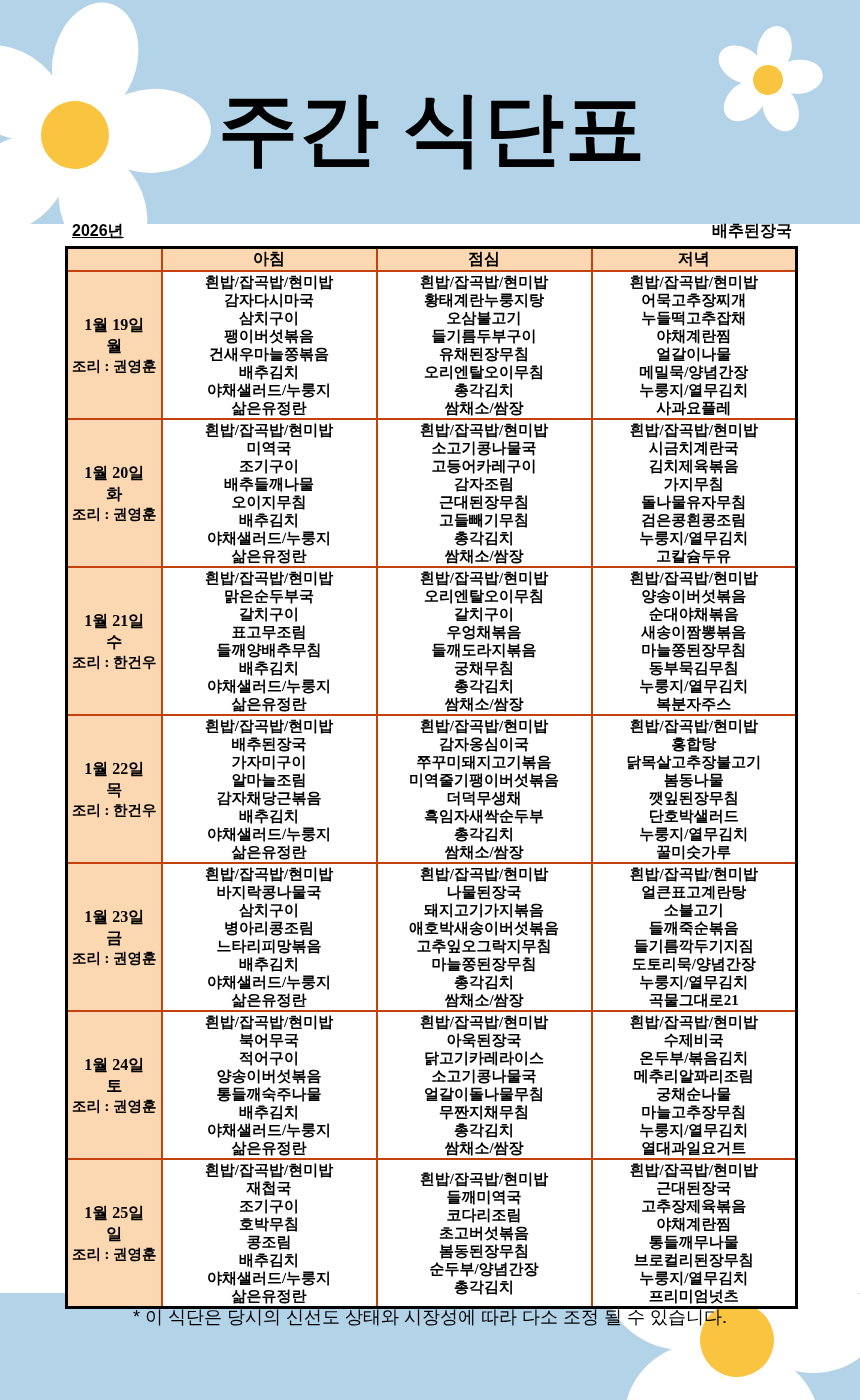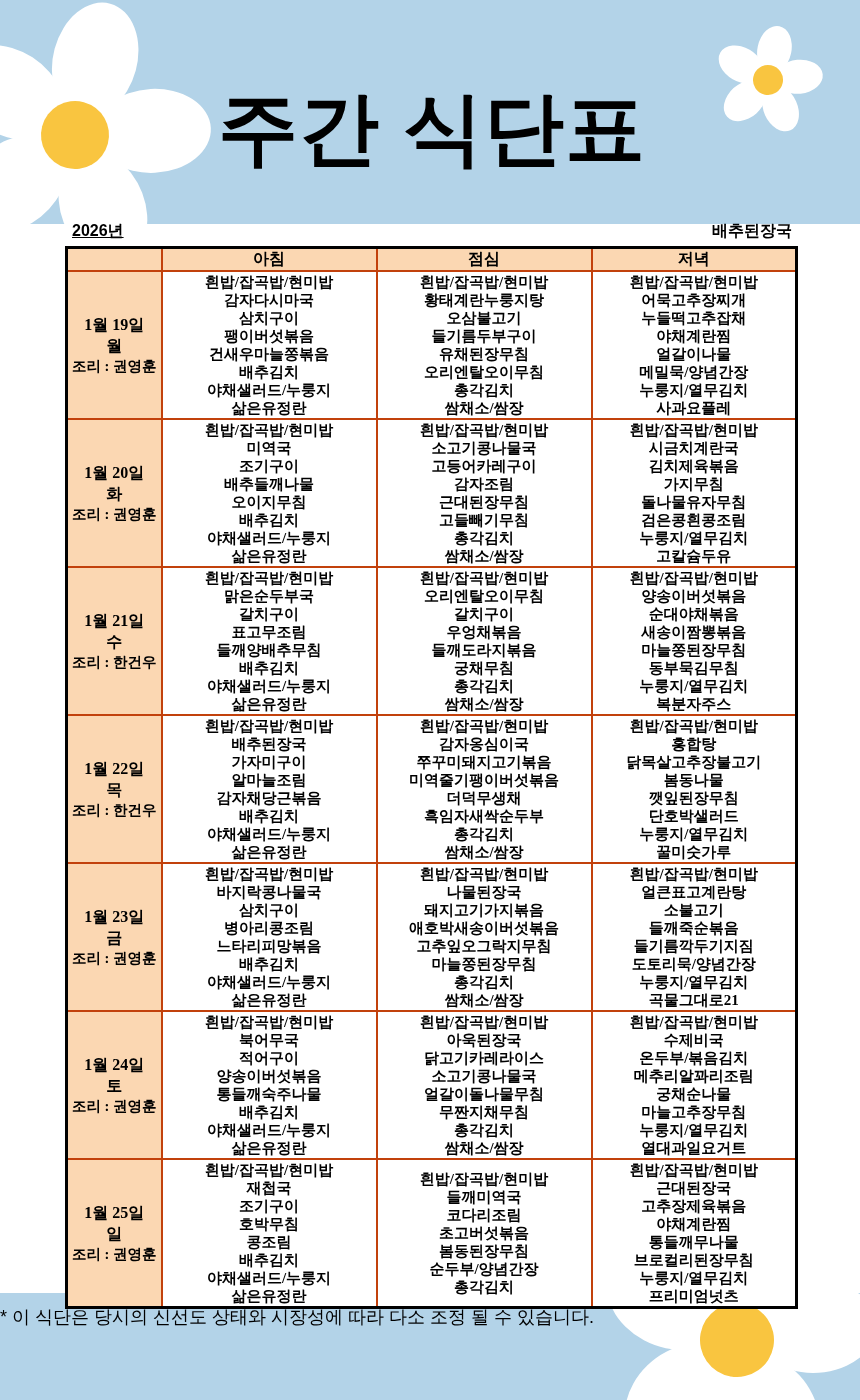--- a/index.html
+++ b/index.html
@@ -41,21 +41,21 @@
   .day-date{font-size:16px;}
   .day-weekday{font-size:16px;}
   .day-cook{font-size:14.5px;}
   td.menu-cell{background:#fff;}
   td.menu-cell .inner{
     display:flex;flex-direction:column;justify-content:center;align-items:center;
     height:112px;
   }
   .menu-item{font-size:15px;font-weight:bold;line-height:18.1px;white-space:nowrap;}
   #footnote{
-    position:absolute;left:0;top:1305px;width:860px;text-align:left;
+    position:absolute;left:0;top:1305px;width:860px;text-align:center;
     font-size:18px;z-index:4;
   }
 </style>
 </head>
 <body>
 
 <svg class="flower" style="left:-85px;top:-25px;" width="320" height="320" viewBox="-160 -160 320 320">
   <g transform="rotate(15)">
     <g fill="#ffffff">
       <ellipse cx="0" cy="-78" rx="42" ry="58"></ellipse>

